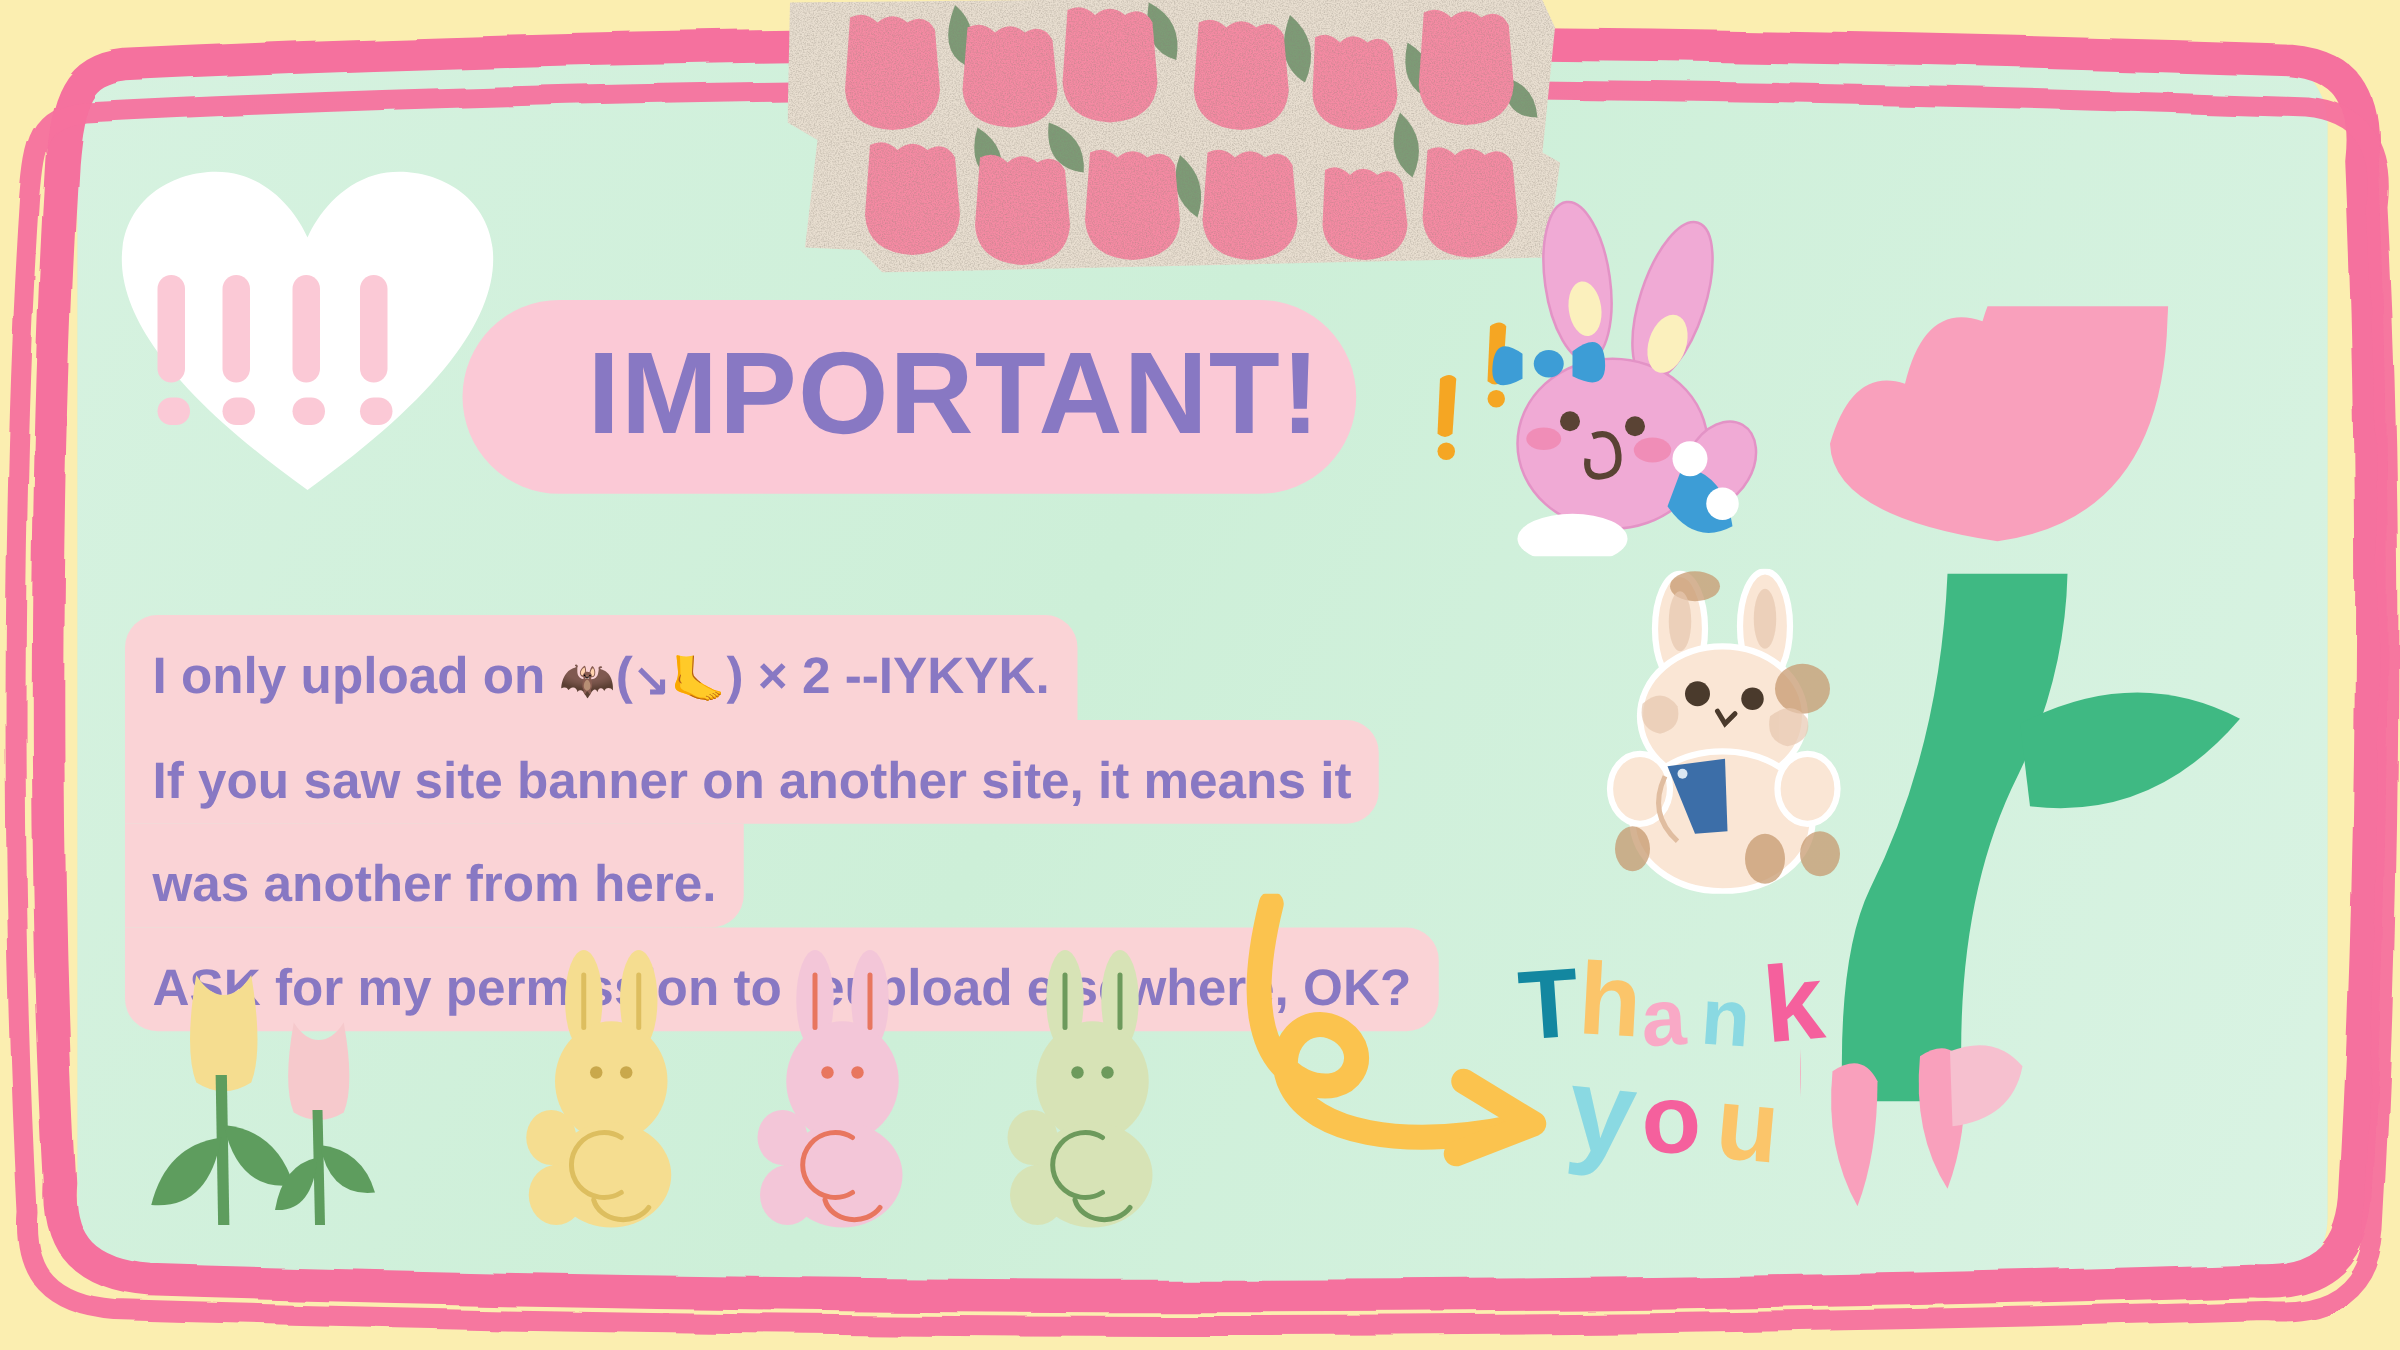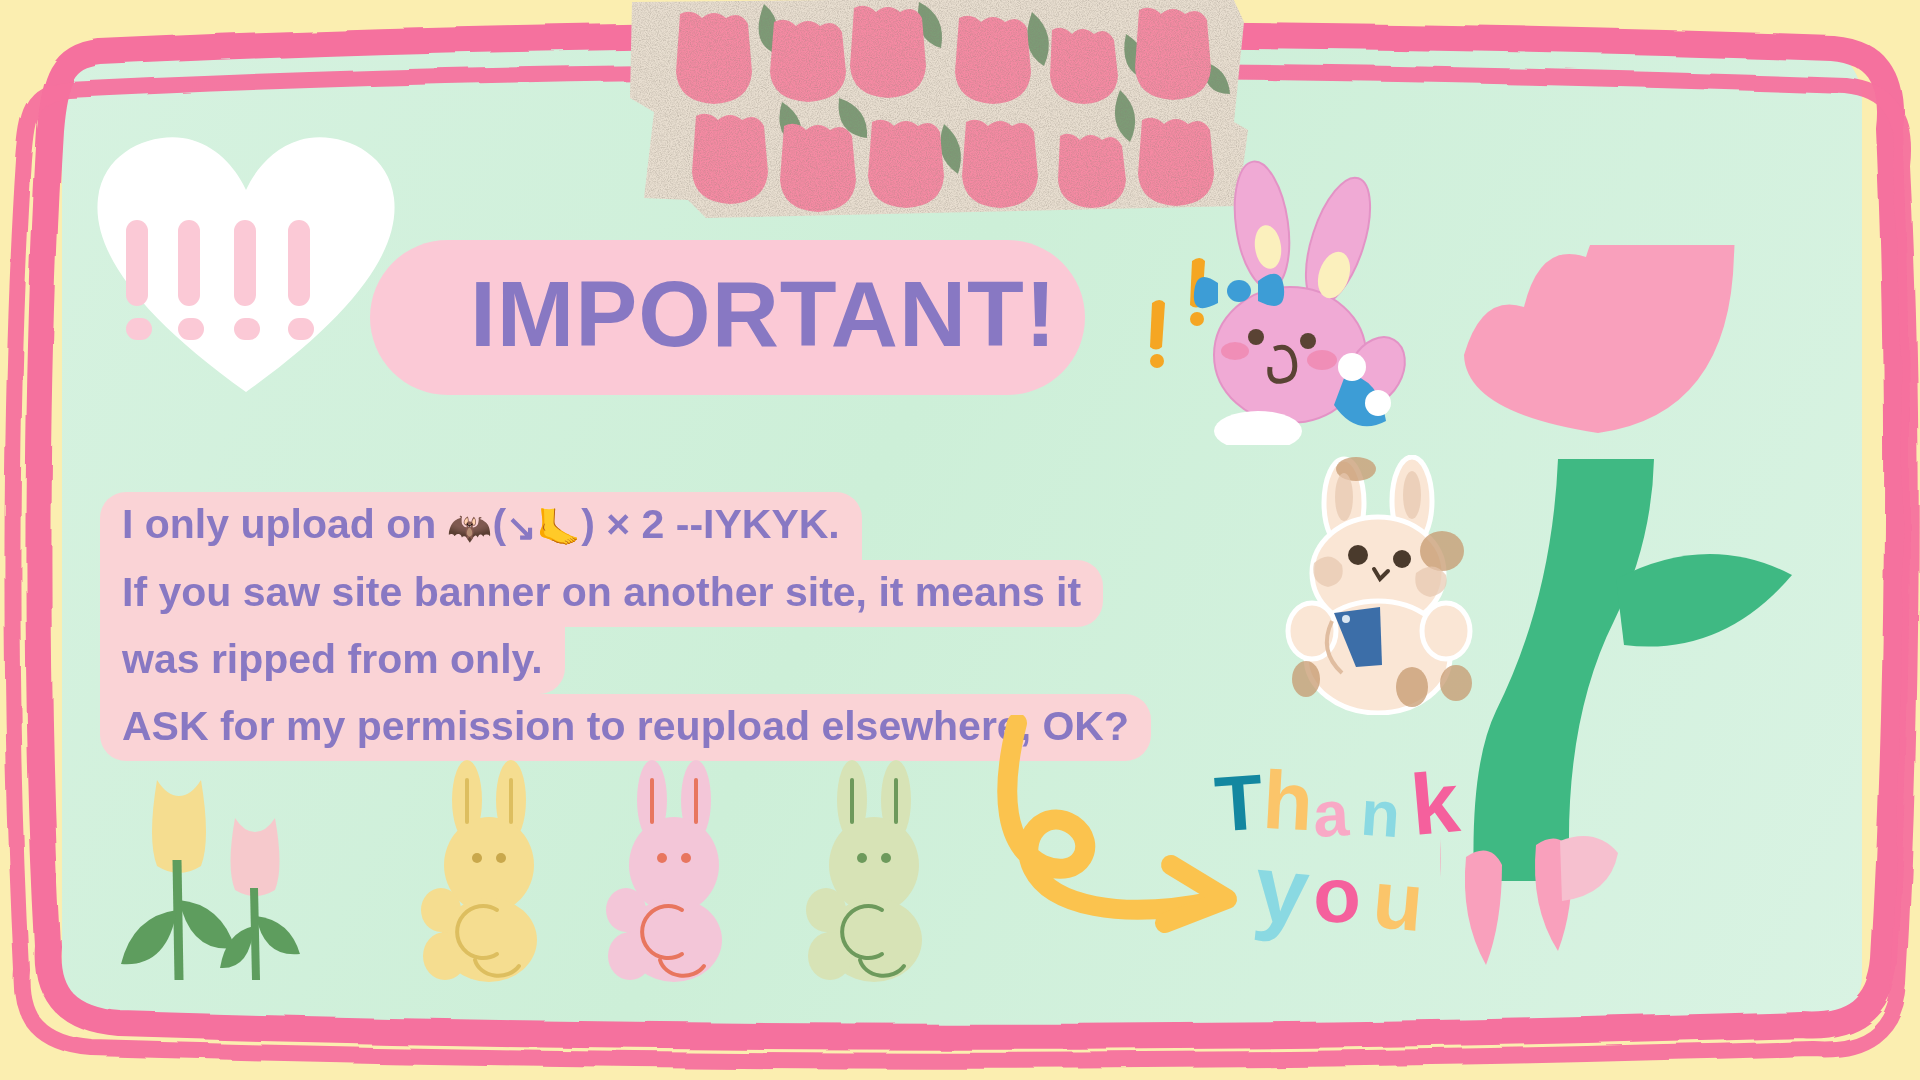--- a/index.html
+++ b/index.html
@@ -47,21 +47,21 @@
   }
 
   
   .body-block{position:absolute;left:100px;top:492px;width:1090px;}
   .body-line{
     display:inline-block;
     background:#fad3d6;
     color:#8878c3;
     font-size:41px;font-weight:bold;
     line-height:1.0;
-    padding:12px 22px 14px 22px;
+    padding:28px 22px 14px 22px;
     white-space:nowrap;
     margin:0;
   }
   .body-line.l1{border-radius:26px 26px 0 0;}
   .body-line.l2{border-radius:0 26px 26px 0;}
   .body-line.l3{border-radius:0 0 26px 0;}
   .body-line.l4{border-radius:0 26px 26px 26px;}
   .bl-row{line-height:0;margin:0;}
   .emoji{font-size:36px;vertical-align:-2px;}
 
@@ -180,21 +180,21 @@
       <rect x="202" y="188" width="26" height="22" rx="11"></rect>
     </g>
   </svg>
 
   <div class="title-banner"></div>
   <div class="title-text">IMPORTANT!</div>
 
   <div class="body-block">
     <div class="bl-row"><span class="body-line l1"><span>I only upload on </span><span class="emoji">🦇</span><span>(</span><span class="emoji">↘</span><span class="emoji">🦶</span><span>) × 2 --IYKYK.</span></span></div>
     <div class="bl-row"><span class="body-line l2">If you saw site banner on another site, it means it</span></div>
-    <div class="bl-row"><span class="body-line l3">was ripped from only.</span></div>
+    <div class="bl-row"><span class="body-line l3">was another from here.</span></div>
     <div class="bl-row"><span class="body-line l4">ASK for my permission to reupload elsewhere, OK?</span></div>
   </div>
 
   <svg class="tulips-sm" viewBox="0 0 240 230">
     <g>
       <path d="M62 20 q-10 60 0 86 q22 14 44 0 q10 -26 0 -86 q-10 16 -22 16 q-12 0 -22 -16Z" fill="#f5dd90"></path>
       <path d="M82 100 l2 120" stroke="#5e9d5e" stroke-width="9" fill="none"></path>
       <path d="M84 140 q42 4 56 48 q-44 6 -56 -48Z" fill="#5e9d5e"></path>
       <path d="M82 150 q-44 6 -56 54 q46 4 56 -54Z" fill="#5e9d5e"></path>
     </g>

